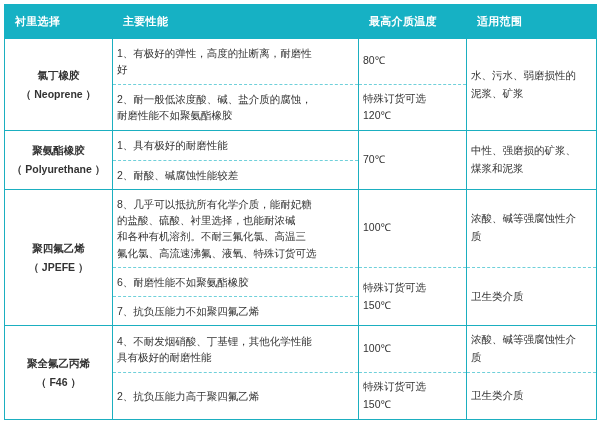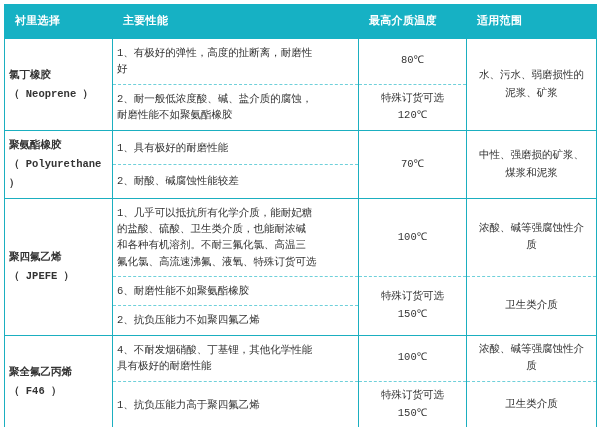--- a/index.html
+++ b/index.html
@@ -30,53 +30,51 @@
   table.spec col.c3 { width: 108px; }
   table.spec col.c4 { width: 130px; }
 
   th, td {
     border: 1px solid #1bafc0;
     vertical-align: middle;
     padding: 5px 8px;
     font-size: 10.5px;
     color: #333333;
     line-height: 1.55;
-    font-family: Liberation Mono, monospace;
   }
   thead th {
     background: #16b1c4;
     color: #ffffff;
     font-weight: bold;
     font-size: 11px;
     text-align: left;
     padding: 8px 10px;
     border: 1px solid #16b1c4;
     letter-spacing: 0.3px;
   }
   td.material {
-    text-align: left;
+    text-align: center;
     font-weight: bold;
     color: #333333;
     font-size: 10.5px;
     line-height: 1.8;
     padding: 5px 4px;
   }
   td.perf {
     text-align: left;
     color: #333333;
     padding: 6px 4px;
   }
   td.temp {
-    text-align: center;
     color: #333333;
     padding: 5px 4px;
     line-height: 1.7;
   }
   td.scope {
-    text-align: center;
+    text-align: left;
     color: #333333;
     padding: 5px 4px;
     line-height: 1.7;
   }
   .dashed-bottom {
     border-bottom: 1px dashed #6fd0da !important;
   }
   .dashed-top {
     border-top: 1px dashed #6fd0da !important;
   }
@@ -155,22 +153,22 @@
           <span class="perf-line">2、耐酸、碱腐蚀性能较差</span>
         </td>
       </tr>
 
       <tr>
         <td class="material" rowspan="3">
           <span class="mat-line">聚四氟乙烯</span>
           <span class="mat-line">（ JPEFE ）</span>
         </td>
         <td class="perf dashed-bottom">
-          <span class="perf-line">1、几乎可以抵抗所有化学介质，能耐妃糖</span>
-          <span class="perf-line">的盐酸、硫酸、卫生类介质，也能耐浓碱</span>
+          <span class="perf-line">8、几乎可以抵抗所有化学介质，能耐妃糖</span>
+          <span class="perf-line">的盐酸、硫酸、衬里选择，也能耐浓碱</span>
           <span class="perf-line">和各种有机溶剂。不耐三氟化氯、高温三</span>
           <span class="perf-line">氟化氯、高流速沸氟、液氧、特殊订货可选</span>
         </td>
         <td class="temp dashed-bottom">
           <span class="temp-line">100℃</span>
         </td>
         <td class="scope dashed-bottom">
           <span class="scope-line">浓酸、碱等强腐蚀性介</span>
           <span class="scope-line">质</span>
         </td>
@@ -182,21 +180,21 @@
         <td class="temp dashed-top" rowspan="2">
           <span class="temp-line">特殊订货可选</span>
           <span class="temp-line">150℃</span>
         </td>
         <td class="scope dashed-top" rowspan="2">
           <span class="scope-line">卫生类介质</span>
         </td>
       </tr>
       <tr>
         <td class="perf dashed-top">
-          <span class="perf-line">2、抗负压能力不如聚四氟乙烯</span>
+          <span class="perf-line">7、抗负压能力不如聚四氟乙烯</span>
         </td>
       </tr>
 
       <tr>
         <td class="material" rowspan="2">
           <span class="mat-line">聚全氟乙丙烯</span>
           <span class="mat-line">（ F46 ）</span>
         </td>
         <td class="perf dashed-bottom">
           <span class="perf-line">4、不耐发烟硝酸、丁基锂，其他化学性能</span>
@@ -205,21 +203,21 @@
         <td class="temp dashed-bottom">
           <span class="temp-line">100℃</span>
         </td>
         <td class="scope dashed-bottom">
           <span class="scope-line">浓酸、碱等强腐蚀性介</span>
           <span class="scope-line">质</span>
         </td>
       </tr>
       <tr>
         <td class="perf dashed-top">
-          <span class="perf-line">1、抗负压能力高于聚四氟乙烯</span>
+          <span class="perf-line">2、抗负压能力高于聚四氟乙烯</span>
         </td>
         <td class="temp dashed-top">
           <span class="temp-line">特殊订货可选</span>
           <span class="temp-line">150℃</span>
         </td>
         <td class="scope dashed-top">
           <span class="scope-line">卫生类介质</span>
         </td>
       </tr>
 

